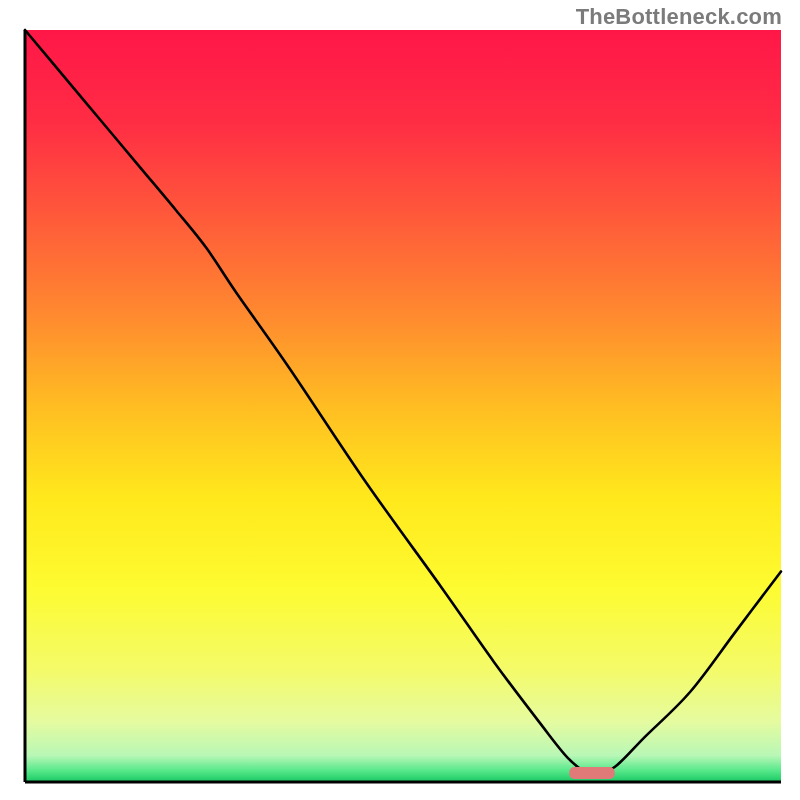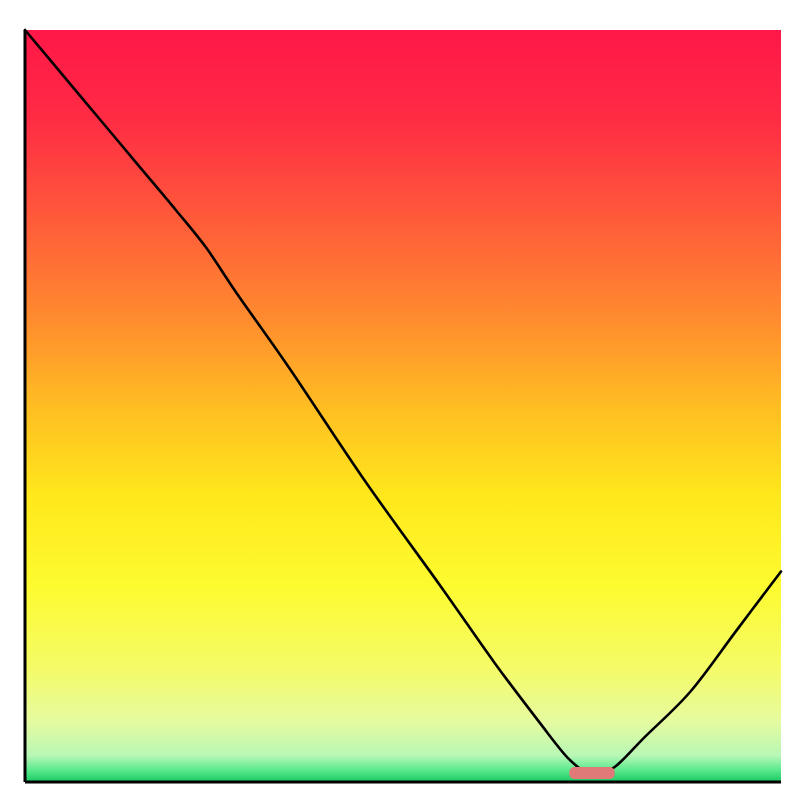--- a/index.html
+++ b/index.html
@@ -31,20 +31,21 @@
     left: 0;
     top: 0;
     width: 800px;
     height: 800px;
   }
 </style>
 </head>
 <body>
 
 <div class="wrap">
+  <div class="watermark">TheBottleneck.com</div>
 
   <svg viewBox="0 0 800 800">
     <defs>
       <linearGradient id="heat" x1="0" y1="0" x2="0" y2="1">
 
       <stop offset="0.00%" stop-color="#ff1748"></stop>
           <stop offset="12.00%" stop-color="#ff2c44"></stop>
           <stop offset="25.00%" stop-color="#ff5a3a"></stop>
           <stop offset="38.00%" stop-color="#ff8a2f"></stop>
           <stop offset="50.00%" stop-color="#ffbd22"></stop>

